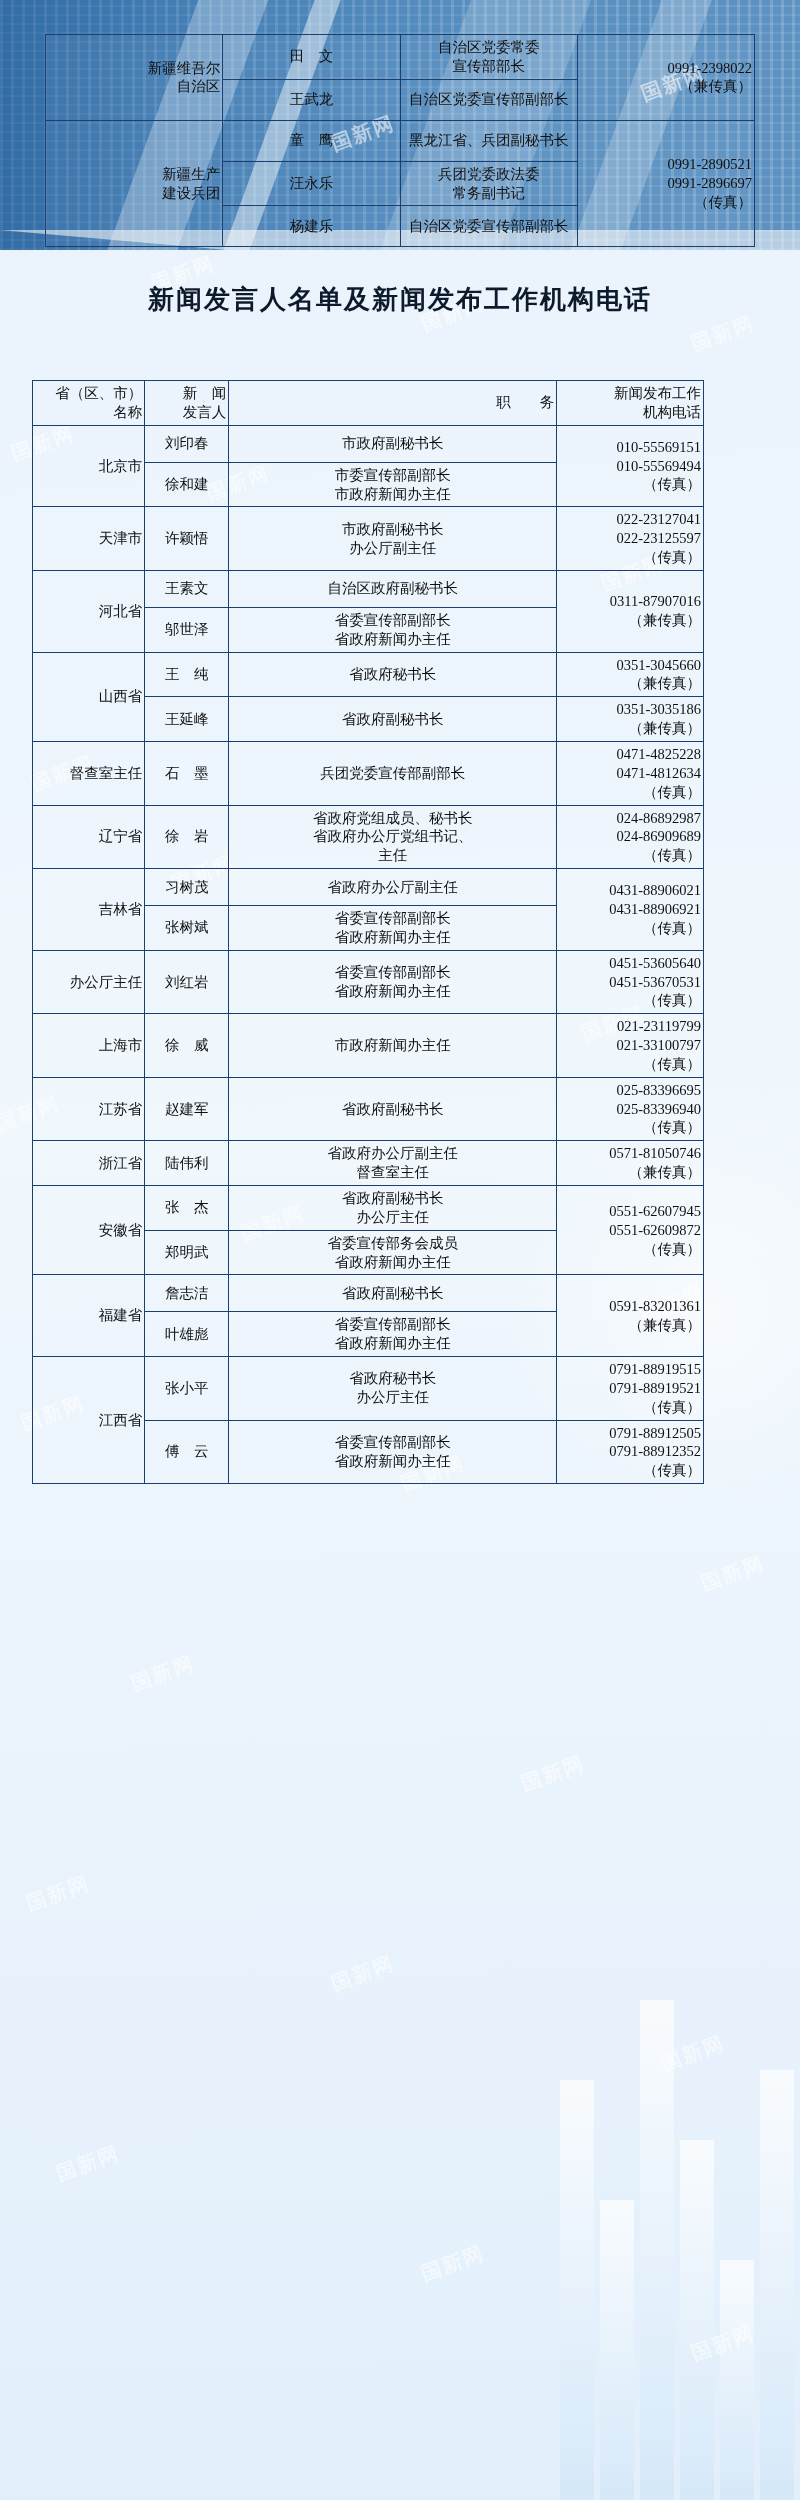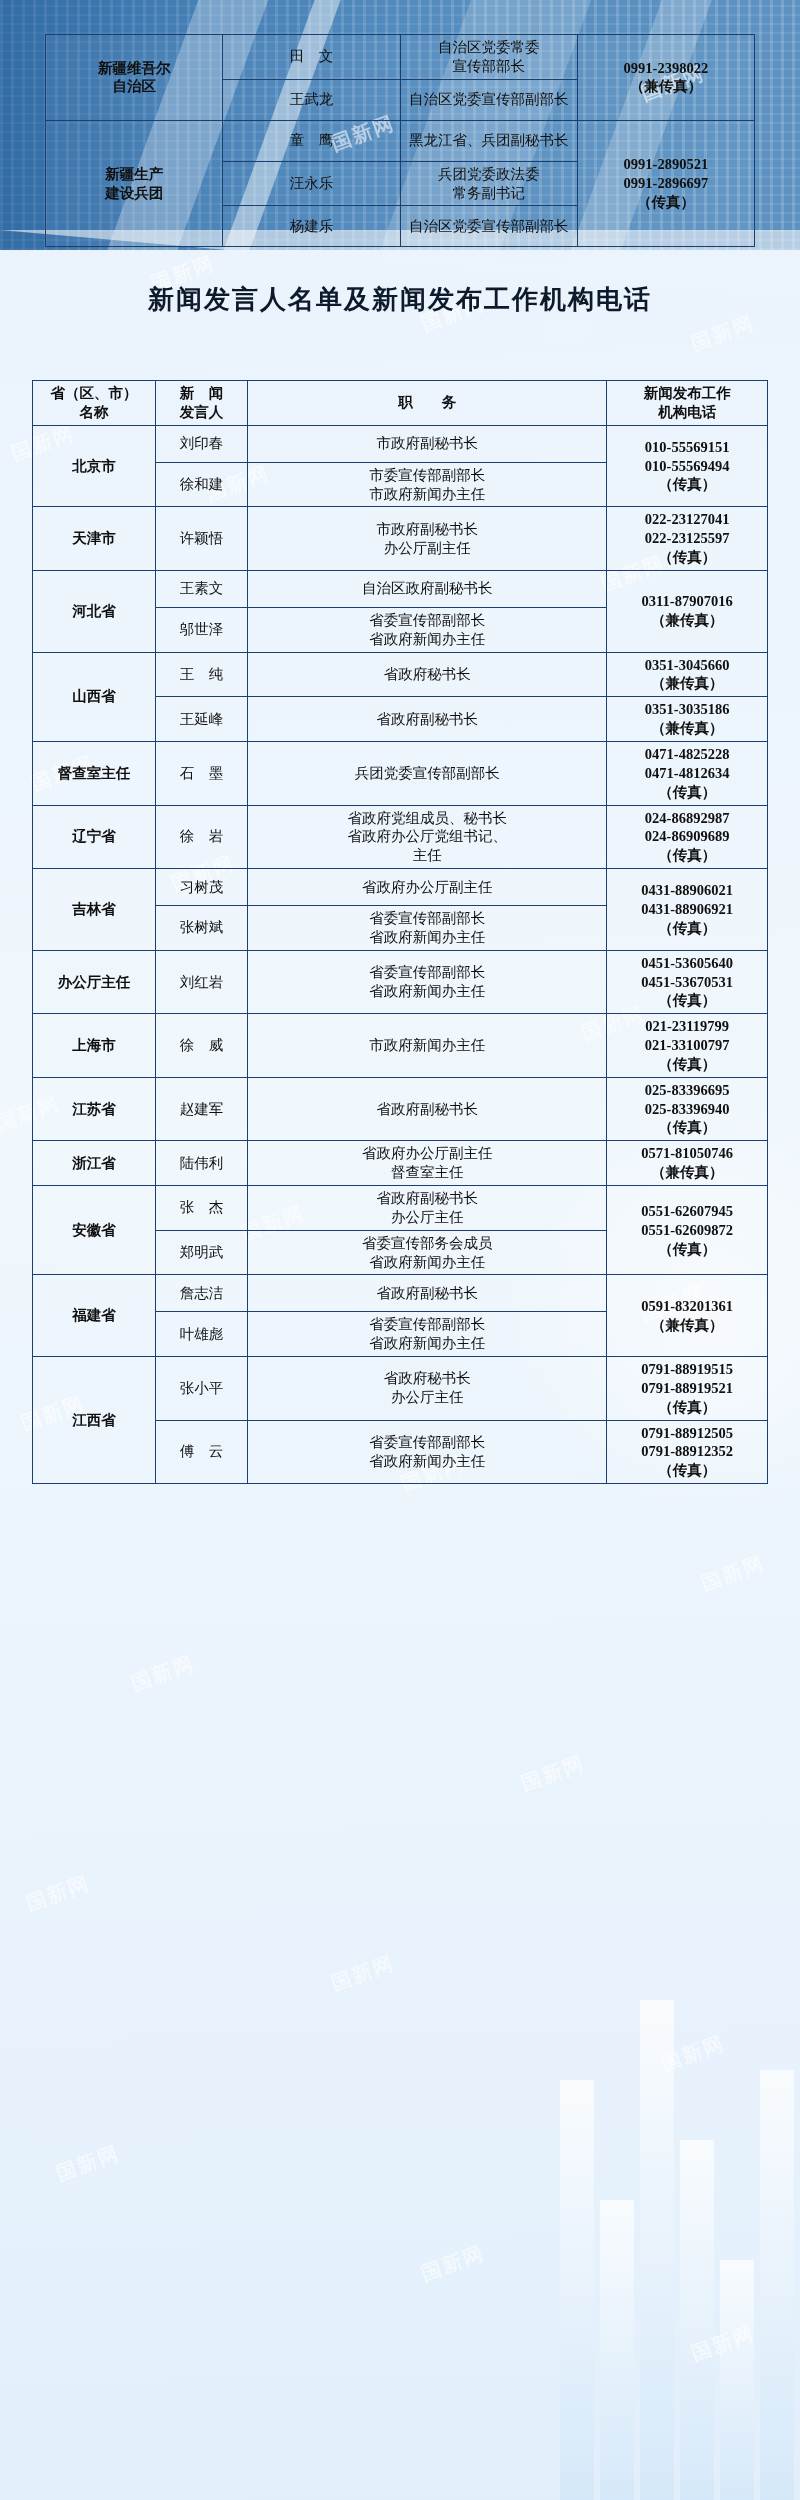--- a/index.html
+++ b/index.html
@@ -92,21 +92,22 @@
     border: 1.5px solid #1b3f6e;
     text-align: center;
     vertical-align: middle;
     color: #101010;
     font-family: "Liberation Serif", serif;
     font-size: 14.5px;
     line-height: 1.3;
     padding: 3px 2px;
   }
   table.t td.hdr {
-    font-weight: bold;
+    font-weight: normal;
+    text-align: right;
   }
   
   #top-table-wrap {
     position: absolute;
     left: 45px;
     top: 34px;
     width: 710px;
   }
   #top-table { width: 710px; }
   #top-table td { height: 34px; }
@@ -127,21 +128,21 @@
     line-height: 1.55;
   }
 
   
   #main-table-wrap {
     position: absolute;
     left: 32px;
     top: 380px;
     width: 736px;
   }
-  #main-table { width: 736px; }
+  #main-table { width: 672px; }
   #main-table td { height: 30px; }
   .cw1 { width: 104px; }
   .cw2 { width: 78px; }
   .cw3 { width: 304px; }
   .cw4 { width: 136px; }
 </style>
 </head>
 <body>
 
 <div id="bg">

